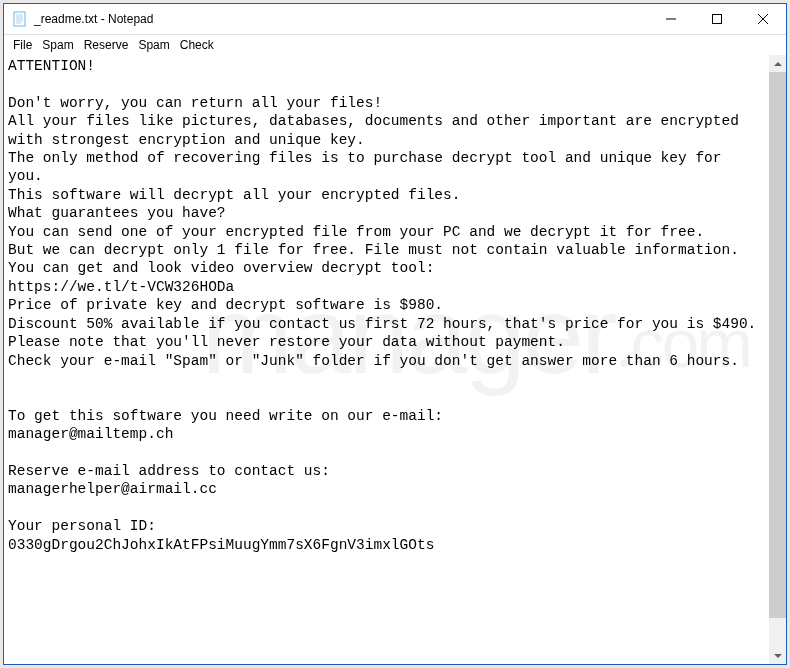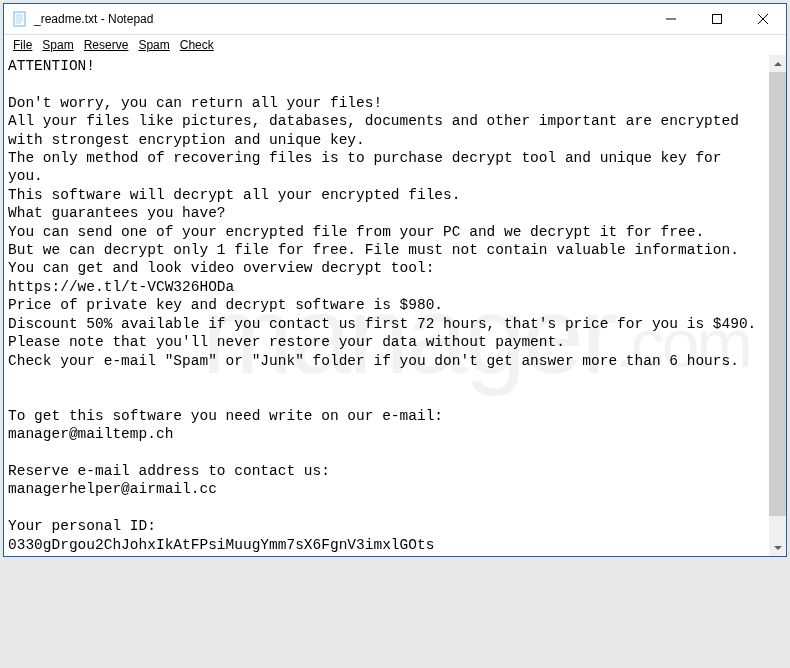--- a/index.html
+++ b/index.html
@@ -13,21 +13,21 @@
       width: 790px;
       height: 668px;
       overflow: hidden;
       position: relative;
     }
     .window {
       position: absolute;
       left: 3px;
       top: 3px;
       width: 784px;
-      height: 554px;
+      height: 662px;
       background: #ffffff;
       border: 1px solid #1a5fb4;
       display: flex;
       flex-direction: column;
     }
     .titlebar {
       height: 31px;
       background: #ffffff;
       display: flex;
       align-items: center;
@@ -65,21 +65,20 @@
       height: 20px;
       background: #ffffff;
       display: flex;
       align-items: center;
       padding-left: 4px;
       font-size: 12px;
     }
     .menu-item {
       padding: 1px 5px;
       cursor: pointer;
-      text-decoration: underline;
     }
     .content-area {
       flex: 1;
       display: flex;
       overflow: hidden;
     }
     .text-content {
       flex: 1;
       padding: 2px 4px;
       font-family: Consolas, "Courier New", monospace;

